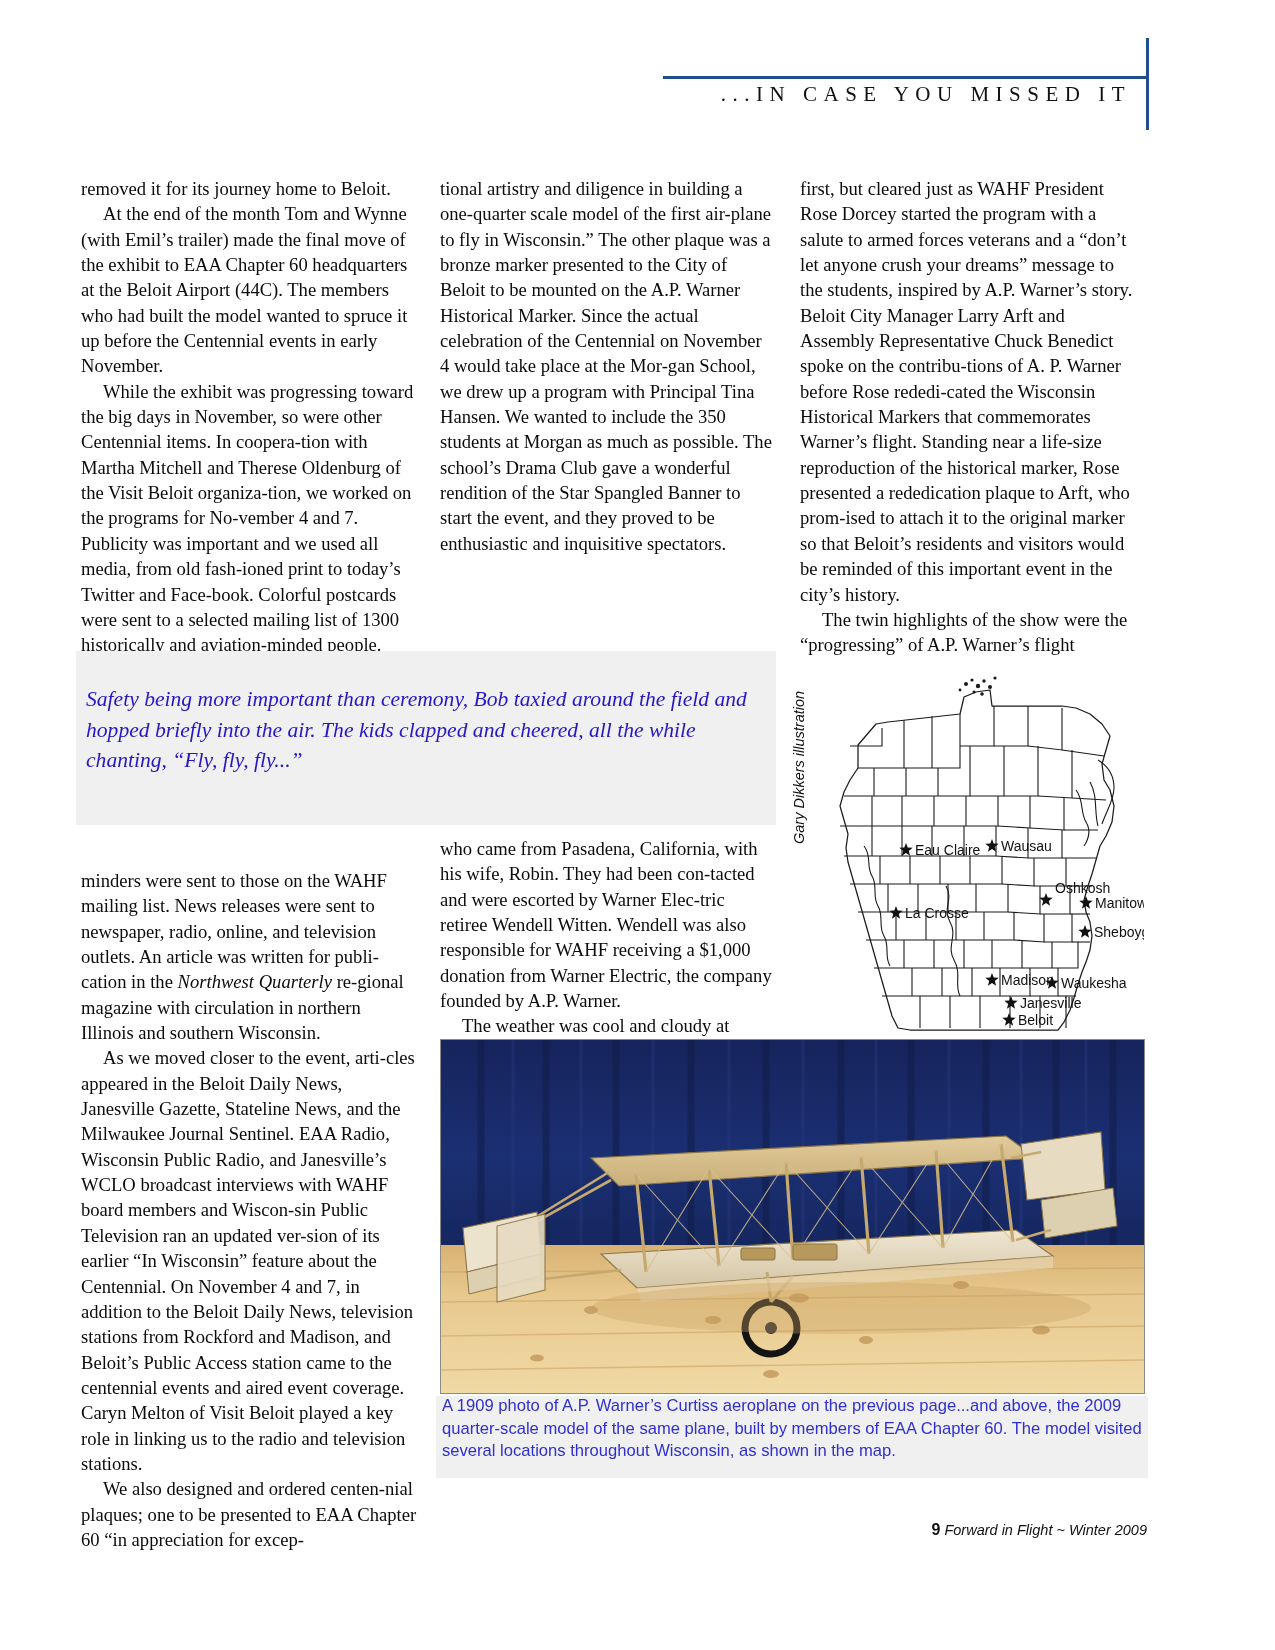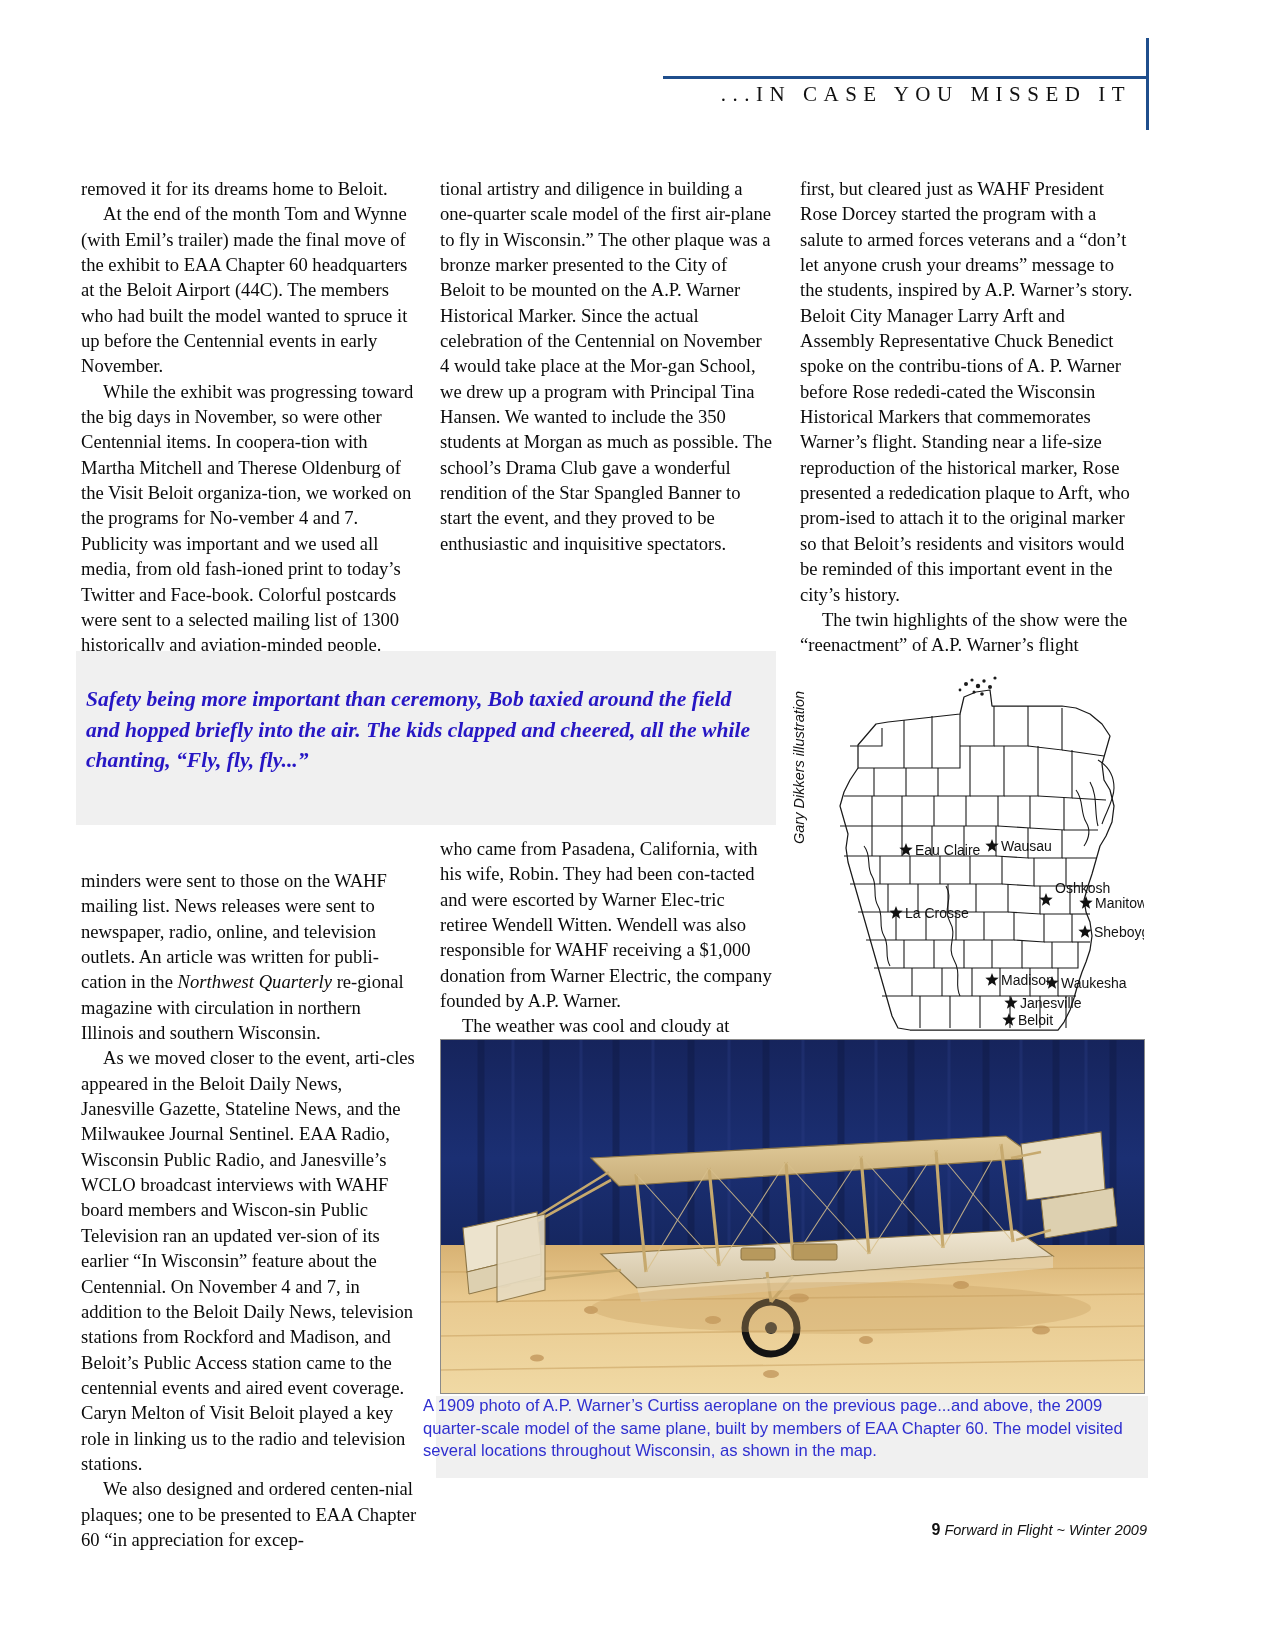--- a/index.html
+++ b/index.html
@@ -48,21 +48,21 @@
   .colB2{left:440px;top:836px;width:332px;}
 
   
   .pullquote-box{
     position:absolute;left:76px;top:651px;width:700px;height:174px;
     background:#f0f0f0;
   }
   .pullquote-text{
     position:absolute;left:86px;top:684px;width:682px;
     font-family:"Liberation Serif", serif;
-    font-style:italic;font-weight:bold;
+    font-style:italic;font-weight:normal;
     font-size:21.6px;line-height:30.5px;
     color:#2616c4;
   }
 
   
   .map-wrap{
     position:absolute;left:796px;top:648px;width:350px;height:388px;
   }
   .map-credit{
     position:absolute;left:-5px;top:196px;
@@ -81,21 +81,21 @@
     border:1px solid #8a8a8a;
     box-sizing:border-box;
   }
 
   
   .caption-box{
     position:absolute;left:436px;top:1396px;width:712px;height:82px;
     background:#f0f0f0;
   }
   .caption-text{
-    position:absolute;left:423px;top:1395px;width:706px;
+    position:absolute;left:442px;top:1395px;width:706px;
     font-family:"Liberation Sans", sans-serif;
     font-size:16.6px;line-height:22.6px;
     color:#2f2fd0;
   }
 
   
   .footer{
     position:absolute;right:128px;top:1521px;
     font-family:"Liberation Sans", sans-serif;
     font-size:14.5px;font-style:italic;color:#111;
@@ -109,32 +109,32 @@
 
 <div class="page">
 
   <div class="header">
     <div class="hdr-rule"></div>
     <div class="hdr-vrule"></div>
     <div class="hdr-title">...IN CASE YOU MISSED IT</div>
   </div>
 
   <div class="col colA">
-    <p>removed it for its dreams home to Beloit.</p>
+    <p>removed it for its journey home to Beloit.</p>
     <p>At the end of the month Tom and Wynne (with Emil’s trailer) made the final move of the exhibit to EAA Chapter 60 headquarters at the Beloit Airport (44C). The members who had built the model wanted to spruce it up before the Centennial events in early November.</p>
     <p>While the exhibit was progressing toward the big days in November, so were other Centennial items. In coopera-tion with Martha Mitchell and Therese Oldenburg of the Visit Beloit organiza-tion, we worked on the programs for No-vember 4 and 7. Publicity was important and we used all media, from old fash-ioned print to today’s Twitter and Face-book. Colorful postcards were sent to a selected mailing list of 1300 historically and aviation-minded people. Email re-</p>
   </div>
 
   <div class="col colB">
     <p>tional artistry and diligence in building a one-quarter scale model of the first air-plane to fly in Wisconsin.” The other plaque was a bronze marker presented to the City of Beloit to be mounted on the A.P. Warner Historical Marker. Since the actual celebration of the Centennial on November 4 would take place at the Mor-gan School, we drew up a program with Principal Tina Hansen. We wanted to include the 350 students at Morgan as much as possible. The school’s Drama Club gave a wonderful rendition of the Star Spangled Banner to start the event, and they proved to be enthusiastic and inquisitive spectators.</p>
   </div>
 
   <div class="col colC">
     <p>first, but cleared just as WAHF President Rose Dorcey started the program with a salute to armed forces veterans and a “don’t let anyone crush your dreams” message to the students, inspired by A.P. Warner’s story. Beloit City Manager Larry Arft and Assembly Representative Chuck Benedict spoke on the contribu-tions of A. P. Warner before Rose rededi-cated the Wisconsin Historical Markers that commemorates Warner’s flight. Standing near a life-size reproduction of the historical marker, Rose presented a rededication plaque to Arft, who prom-ised to attach it to the original marker so that Beloit’s residents and visitors would be reminded of this important event in the city’s history.</p>
-    <p>The twin highlights of the show were the “reenactment” of A.P. Warner’s flight</p>
+    <p>The twin highlights of the show were the “progressing” of A.P. Warner’s flight</p>
   </div>
 
   <div class="pullquote-box"></div>
   <div class="pullquote-text">Safety being more important than ceremony, Bob taxied around the field and hopped briefly into the air. The kids clapped and cheered, all the while chanting, “Fly, fly, fly...”</div>
 
   <div class="col colA2">
     <p id="c1b0">minders were sent to those on the WAHF mailing list. News releases were sent to newspaper, radio, online, and television outlets. An article was written for publi-cation in the <i>Northwest Quarterly</i> re-gional magazine with circulation in northern Illinois and southern Wisconsin.</p>
     <p>As we moved closer to the event, arti-cles appeared in the Beloit Daily News, Janesville Gazette, Stateline News, and the Milwaukee Journal Sentinel. EAA Radio, Wisconsin Public Radio, and Janesville’s WCLO broadcast interviews with WAHF board members and Wiscon-sin Public Television ran an updated ver-sion of its earlier “In Wisconsin” feature about the Centennial. On November 4 and 7, in addition to the Beloit Daily News, television stations from Rockford and Madison, and Beloit’s Public Access station came to the centennial events and aired event coverage. Caryn Melton of Visit Beloit played a key role in linking us to the radio and television stations.</p>
     <p>We also designed and ordered centen-nial plaques; one to be presented to EAA Chapter 60 “in appreciation for excep-</p>
   </div>

